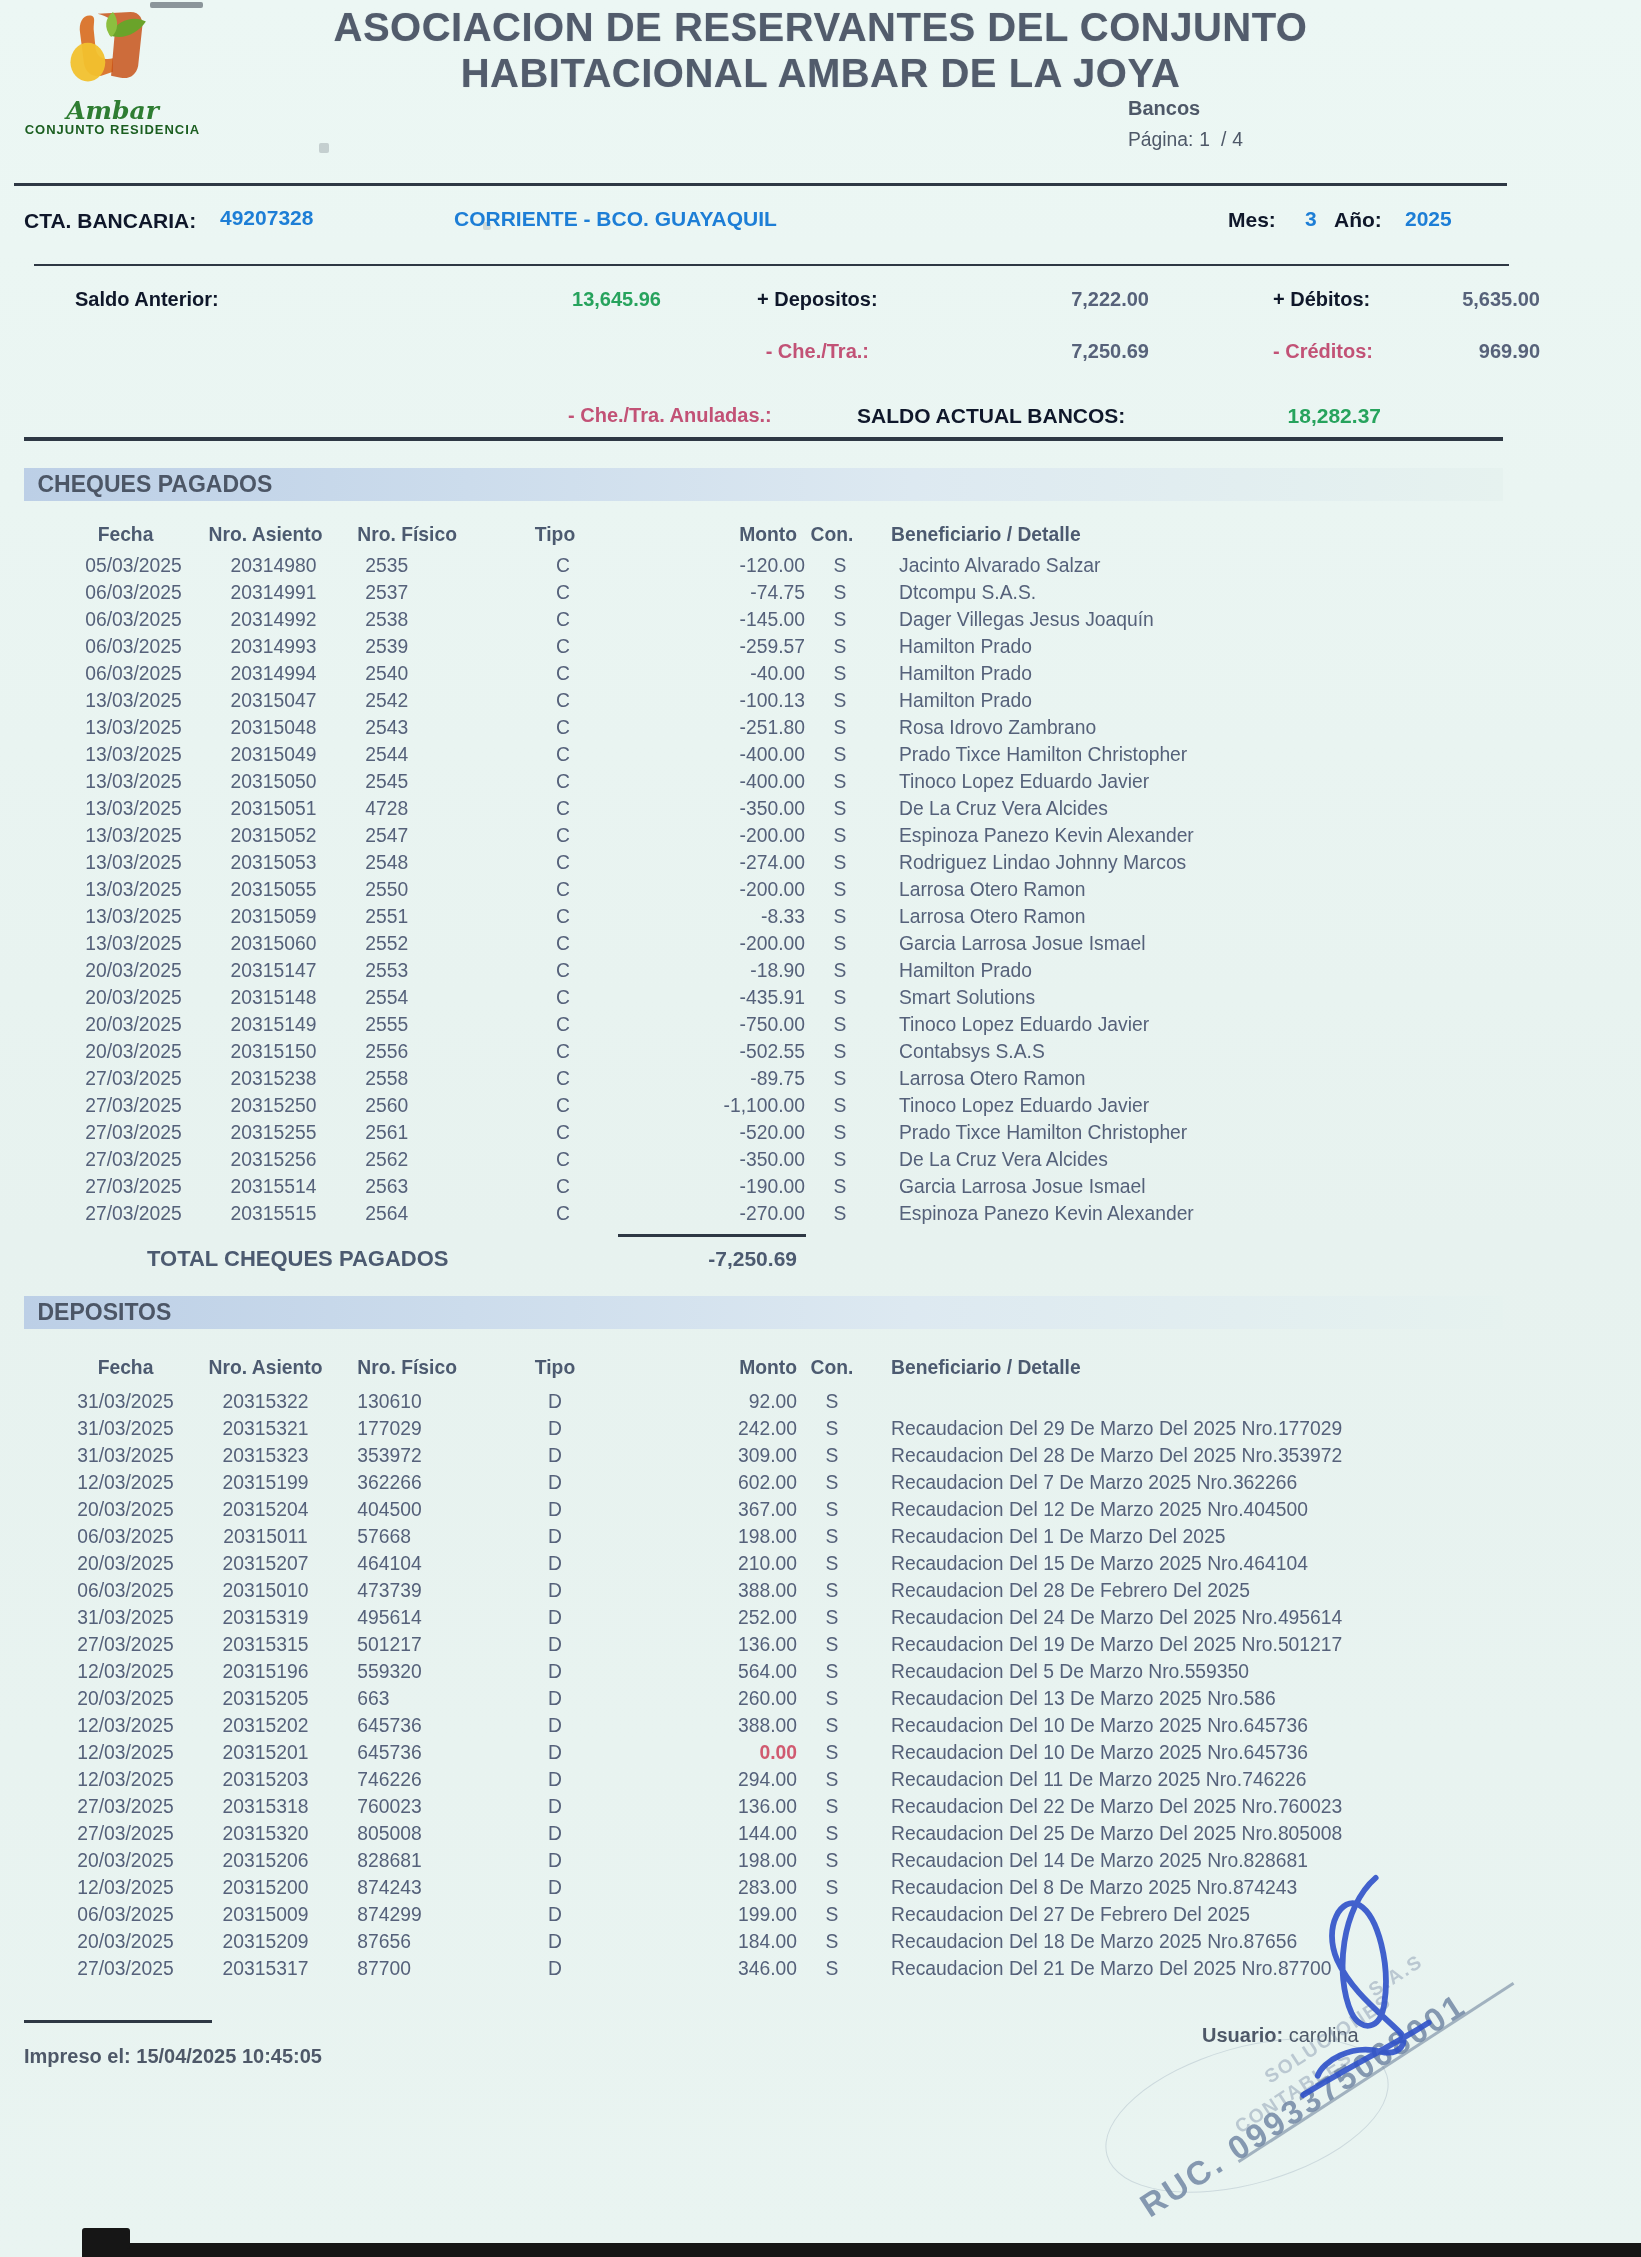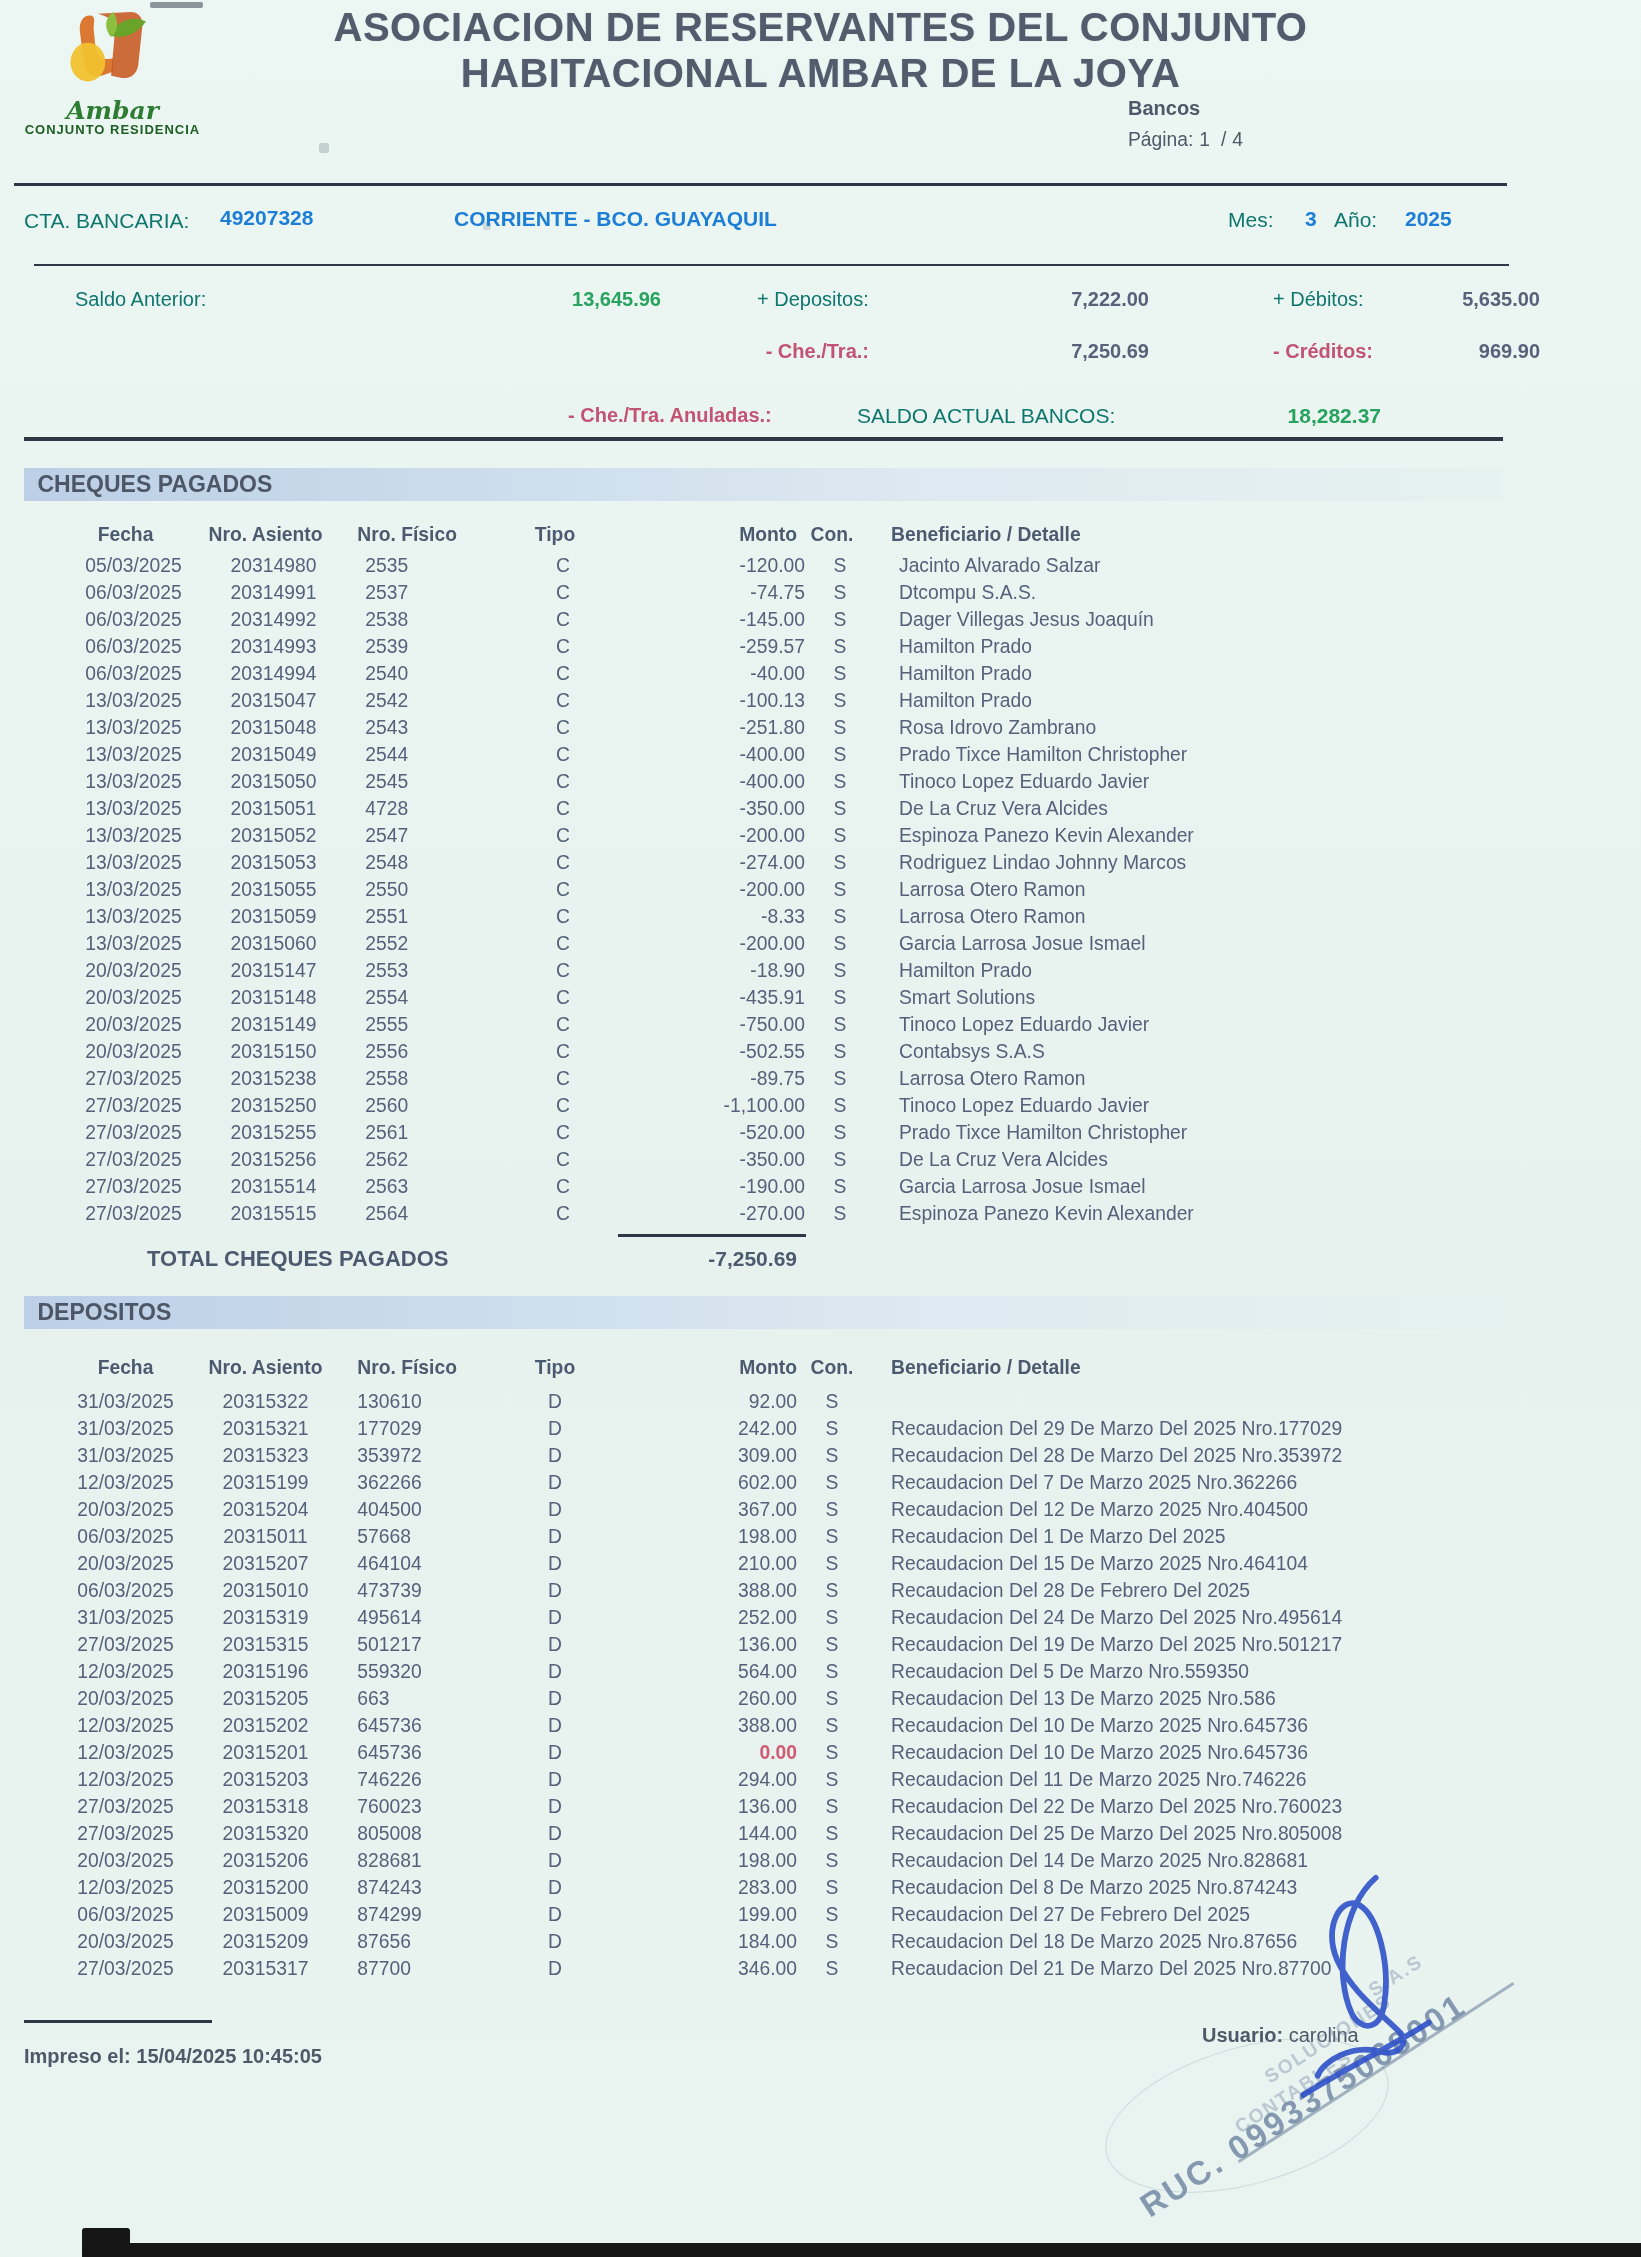--- a/index.html
+++ b/index.html
@@ -16,21 +16,21 @@
     font-size:25px;color:#2e7d32;line-height:19.3px;}
   .logo-sub{font-size:13px;letter-spacing:1px;color:#1b5e20;font-weight:700;margin-top:1.9px;}
   .doc-title{left:241px;top:3.9px;width:1159px;text-align:center;
     font-size:40px;font-weight:700;color:#525c6c;letter-spacing:0.5px;line-height:46px;
     text-shadow:0 0 1px rgba(80,90,110,.35);}
   .report-name{left:1128px;top:97px;font-size:20px;font-weight:700;color:#4e5868;}
   .page-line{left:1128px;top:129px;font-size:19.3px;color:#4e5868;}
   .page-line span{margin-right:5.8px;}
   .hline{background:#2e3844;height:2.9px;}
   
-  .lbl{font-weight:400;color:#0f766e;}
+  .lbl{font-weight:700;color:#0f172a;}
   .blue{color:#1d7ed6;font-weight:700;}
   .green{color:#27a35d;font-weight:700;}
   .pink{color:#c25276;font-weight:700;}
   .acct{font-size:21px;}
   
   .sum{font-size:20px;}
   .ralign{text-align:right;}
   
   .secbar{height:33px;width:1479px;left:24px;
     background:linear-gradient(90deg,#bccfe6 0%,#ccdcec 30%,#dde9f1 60%,#e6f2ef 100%);

